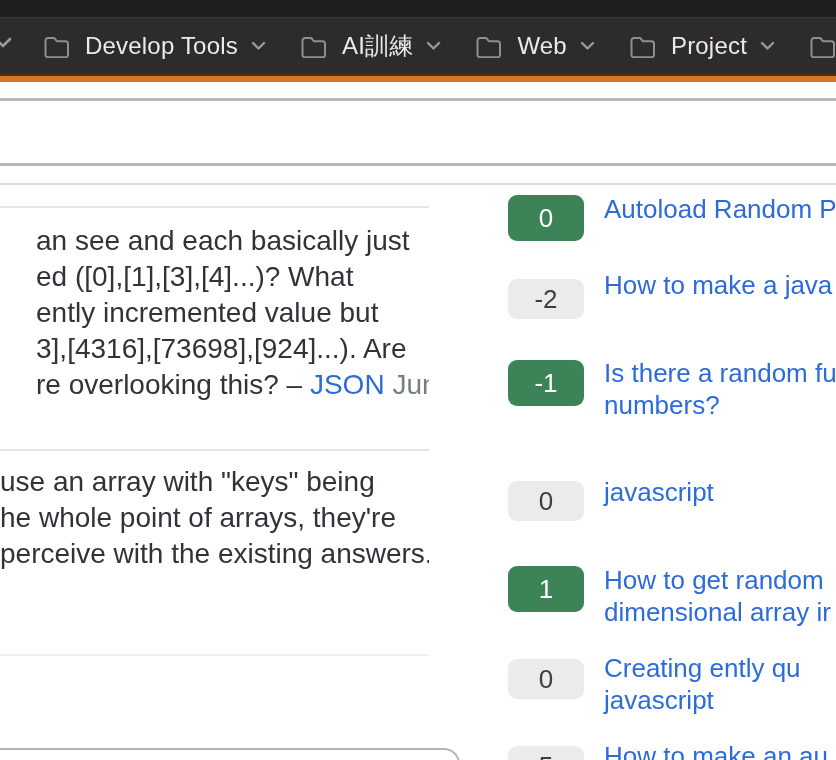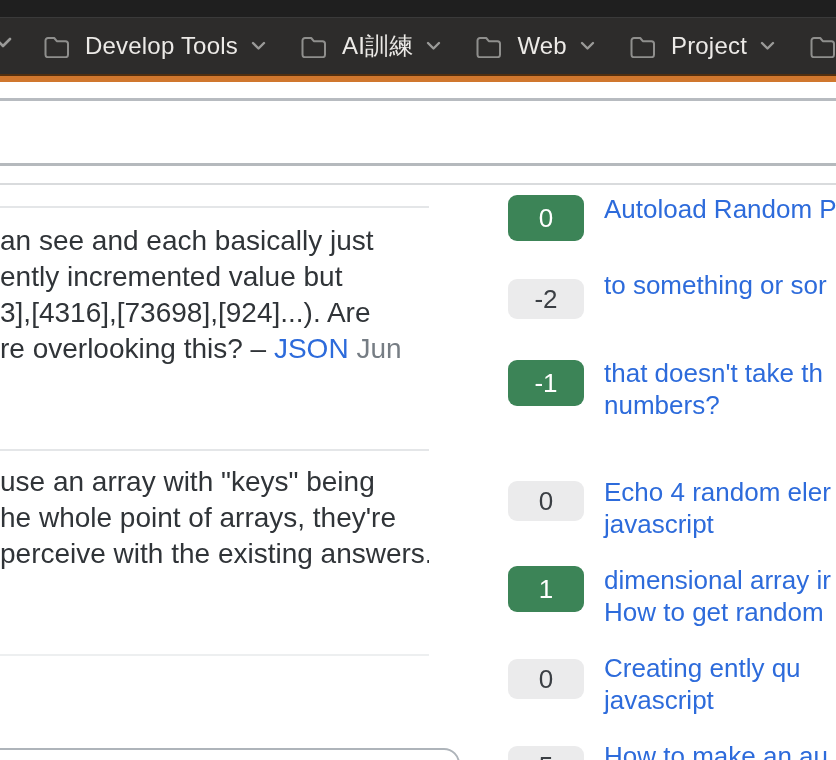--- a/index.html
+++ b/index.html
@@ -120,22 +120,23 @@
   <div class="orange-bar"></div>
 
   <div class="hline hl-1"></div>
   <div class="hline hl-2"></div>
   <div class="hline hl-3"></div>
 
   <div class="comments" id="comments">
       <div class="comment-sep" style="top: 206px;"></div>
       <div class="comment-sep" style="top: 449px;"></div>
       <div class="comment-sep light" style="top: 654px;"></div>
-      <div class="comment-block" style="top: 223px;">
+      <div class="comment-block" style="top: 223px; padding-left: 36px;">
         <div class="comment-line"><span>an see and each basically just</span></div>
+        <div class="comment-line"><span>ed ([0],[1],[3],[4]...)? What</span></div>
         <div class="comment-line"><span>ently incremented value but</span></div>
         <div class="comment-line"><span>3],[4316],[73698],[924]...). Are</span></div>
         <div class="comment-line"><span>re overlooking this? – </span><span class="seg-link">JSON</span><span> </span><span class="seg-muted">Jun</span></div>
       </div>
       <div class="comment-block" style="top: 464px;">
         <div class="comment-line"><span>use an array with "keys" being</span></div>
         <div class="comment-line"><span>he whole point of arrays, they're</span></div>
         <div class="comment-line"><span>perceive with the existing answers.</span></div>
       </div>
     </div>
@@ -145,42 +146,41 @@
   <div class="related" id="related">
       <div>
     <div class="vote-badge green" style="top: 195px;">0</div>
     <a class="rel-link" style="top: 193px;">
           <div class="rel-line">Autoload Random P</div>
         </a>
   </div>
       <div>
     <div class="vote-badge gray" style="top: 279px;">-2</div>
     <a class="rel-link" style="top: 269px;">
-          <div class="rel-line">to something or sor</div>
+          <div class="rel-line">How to make a java</div>
         </a>
   </div>
       <div>
     <div class="vote-badge green" style="top: 360px;">-1</div>
     <a class="rel-link" style="top: 357px;">
-          <div class="rel-line">that doesn't take th</div>
+          <div class="rel-line">Is there a random fu</div>
           <div class="rel-line">numbers?</div>
         </a>
   </div>
       <div>
     <div class="vote-badge gray" style="top: 481px;">0</div>
     <a class="rel-link" style="top: 476px;">
-          <div class="rel-line">Echo 4 random eler</div>
           <div class="rel-line">javascript</div>
         </a>
   </div>
       <div>
     <div class="vote-badge green" style="top: 566px;">1</div>
     <a class="rel-link" style="top: 564px;">
+          <div class="rel-line">How to get random</div>
           <div class="rel-line">dimensional array ir</div>
-          <div class="rel-line">How to get random</div>
         </a>
   </div>
       <div>
     <div class="vote-badge gray" style="top: 659px;">0</div>
     <a class="rel-link" style="top: 652px;">
           <div class="rel-line">Creating ently qu</div>
           <div class="rel-line">javascript</div>
         </a>
   </div>
       <div>

